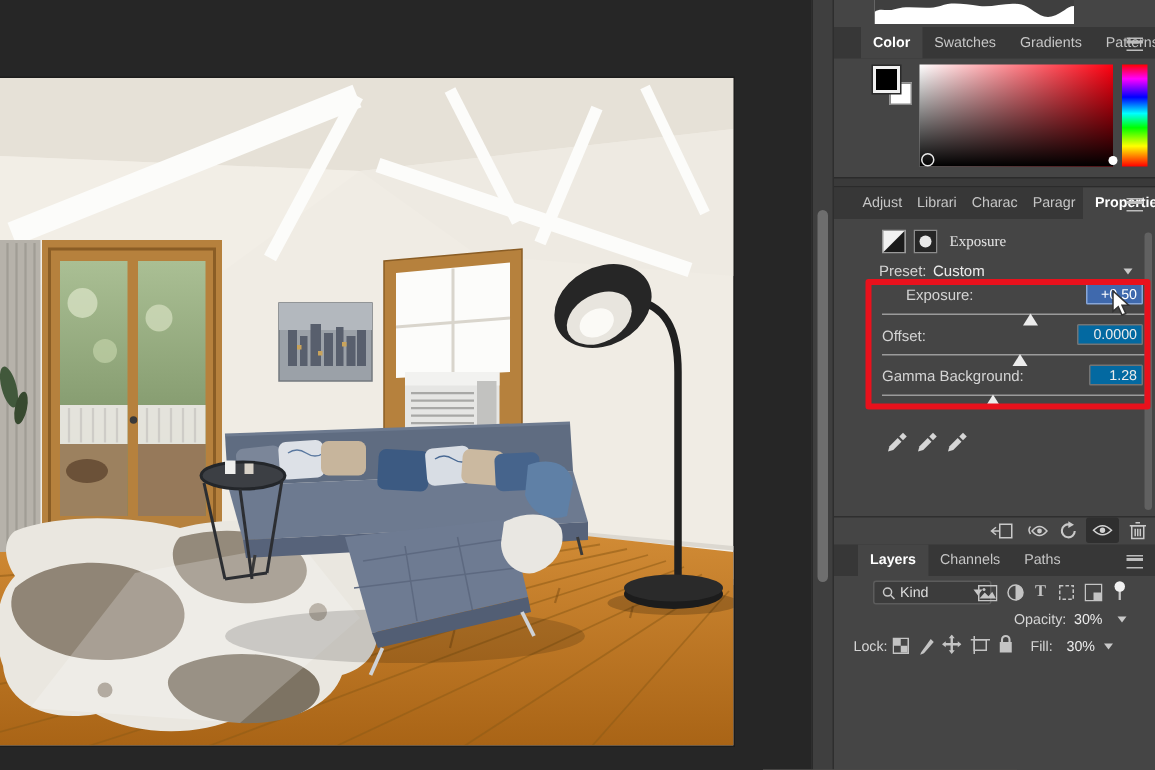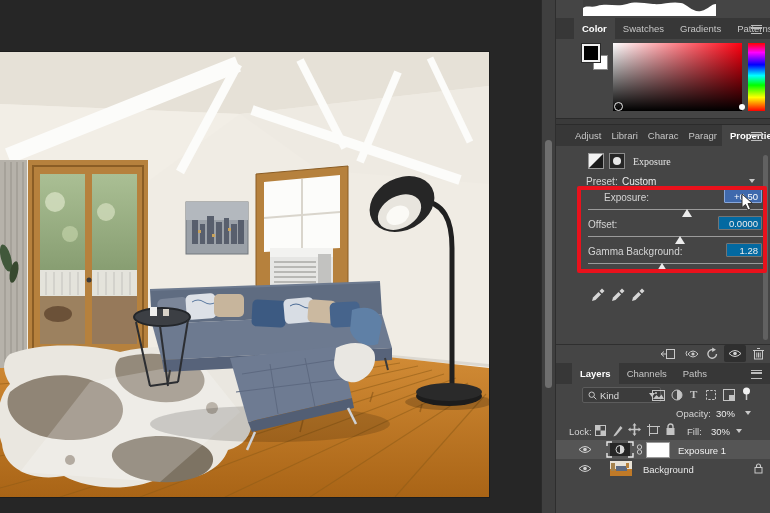--- a/index.html
+++ b/index.html
@@ -398,57 +398,21 @@
       <line x1="2.5" y1="0" x2="2.5" y2="12" stroke="#c4c4c4"></line>
     </svg>
     <svg class="abs icon" style="left:109px;top:423px;" width="11" height="13" viewBox="0 0 11 13">
       <path d="M3 5 V3.5 A2.5 2.5 0 0 1 8 3.5 V5" fill="none" stroke="#c4c4c4" stroke-width="1.4"></path>
       <rect x="1.5" y="5" width="8" height="7" fill="#c4c4c4"></rect>
     </svg>
     <div class="abs lbl sm" style="left:131px;top:426px;">Fill:</div>
     <div class="abs lbl sm" style="left:155px;top:426px;color:#ececec;">30%</div>
     <div class="abs chev" style="left:180px;top:429px;"></div>
 
-    <div class="abs" style="left:0;top:440px;width:214px;height:19px;background:#555555;">
-      <svg class="abs icon" style="left:22px;top:5px;" width="14" height="9" viewBox="0 0 14 9">
-        <path d="M1 4.5 Q7 -1.5 13 4.5 Q7 10.5 1 4.5Z" fill="none" stroke="#d2d2d2"></path>
-        <circle cx="7" cy="4.5" r="1.8" fill="#d2d2d2"></circle>
-      </svg>
-      <svg class="abs icon" style="left:50px;top:1px;" width="28" height="17" viewBox="0 0 28 17">
-        <rect x="4" y="2" width="20" height="13" fill="#262626"></rect>
-        <circle cx="14" cy="8.5" r="4" fill="none" stroke="#d8d8d8"></circle>
-        <path d="M14 4.5 A4 4 0 0 1 14 12.5 Z" fill="#d8d8d8"></path>
-        <path d="M1 5 V1 H6 M22 1 H27 V5 M27 12 V16 H22 M6 16 H1 V12" fill="none" stroke="#e8e8e8" stroke-width="1.4"></path>
-      </svg>
-      <svg class="abs icon" style="left:80px;top:4px;" width="7" height="11" viewBox="0 0 7 11">
-        <circle cx="3.5" cy="3" r="2.2" fill="none" stroke="#c9c9c9"></circle>
-        <circle cx="3.5" cy="8" r="2.2" fill="none" stroke="#c9c9c9"></circle>
-      </svg>
-      <div class="abs" style="left:90px;top:2px;width:22px;height:14px;background:#ffffff;border:1px solid #9a9a9a;"></div>
-      <div class="abs lbl sm" style="left:122px;top:5px;color:#f0f0f0;">Exposure 1</div>
-    </div>
-
-    <div class="abs" style="left:0;top:459px;width:214px;height:19px;">
-      <svg class="abs icon" style="left:22px;top:5px;" width="14" height="9" viewBox="0 0 14 9">
-        <path d="M1 4.5 Q7 -1.5 13 4.5 Q7 10.5 1 4.5Z" fill="none" stroke="#d2d2d2"></path>
-        <circle cx="7" cy="4.5" r="1.8" fill="#d2d2d2"></circle>
-      </svg>
-      <svg class="abs icon" style="left:54px;top:2px;" width="22" height="15" viewBox="0 0 22 15">
-        <rect width="22" height="15" fill="#e8e2d6"></rect>
-        <rect y="8" width="22" height="7" fill="#c07a28"></rect>
-        <rect x="6" y="5" width="11" height="5" fill="#5d6a80"></rect>
-        <rect x="1" y="2" width="4" height="8" fill="#a5824c"></rect>
-        <rect x="16" y="2" width="3" height="5" fill="#b6813d"></rect>
-      </svg>
-      <div class="abs lbl sm" style="left:87px;top:5px;color:#e8e8e8;">Background</div>
-      <svg class="abs icon" style="left:198px;top:4px;" width="9" height="11" viewBox="0 0 9 11">
-        <path d="M2.5 4.5 V3 A2 2 0 0 1 6.5 3 V4.5" fill="none" stroke="#c9c9c9" stroke-width="1.2"></path>
-        <rect x="1" y="4.5" width="7" height="5.5" fill="none" stroke="#c9c9c9"></rect>
-      </svg>
-    </div>
+
   </div>
 
   <div class="redbox" style="left:577px;top:186px;width:190px;height:87px;"></div>
 
   <svg class="abs" style="left:741px;top:193px;z-index:60;" width="13" height="19" viewBox="0 0 13 19">
     <path d="M1 1 L1 14.5 L4.5 11.5 L7 17 L9.5 16 L7 10.5 L11.5 10.5 Z" fill="#ffffff" stroke="#333" stroke-width="1"></path>
   </svg>
 </div>
 
 </body></html>

